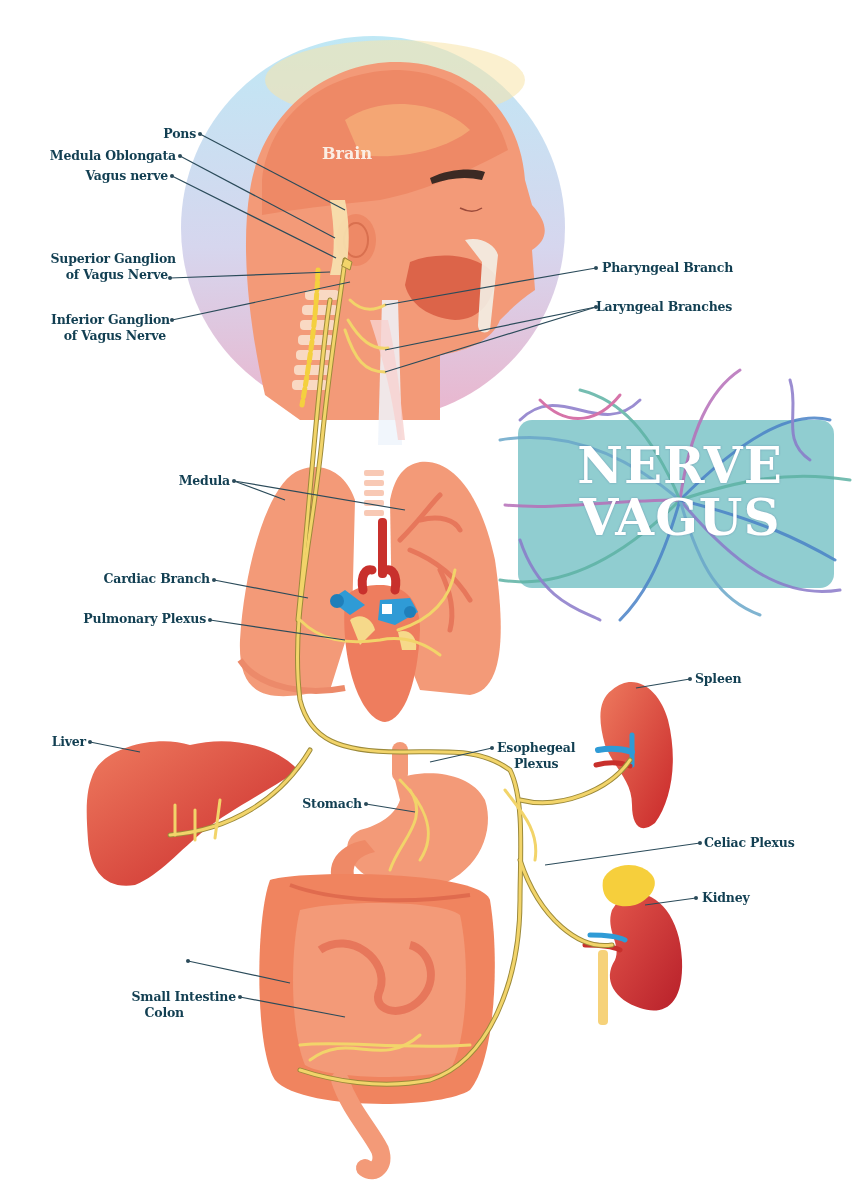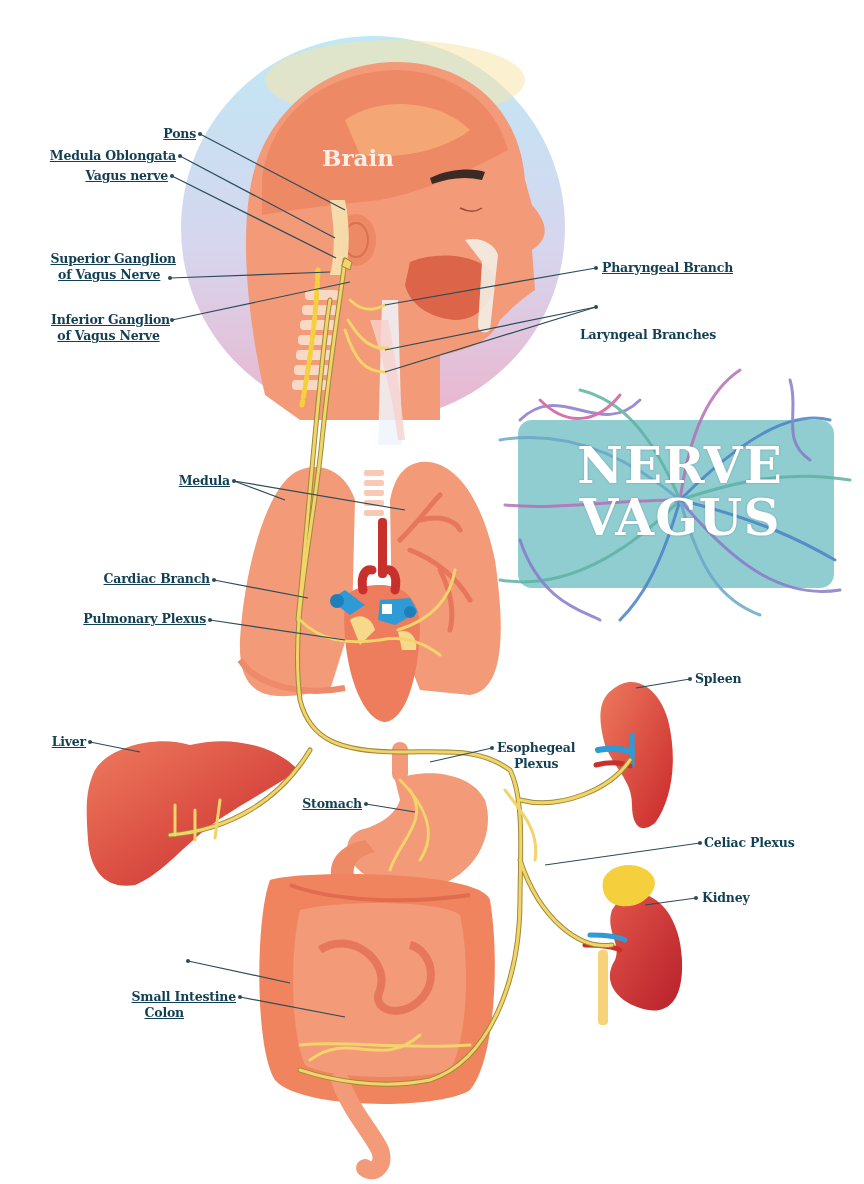--- a/index.html
+++ b/index.html
@@ -1,23 +1,23 @@
 <!DOCTYPE html>
 <html><head>
 <meta charset="utf-8">
 <style>
   html, body { margin: 0; padding: 0; background: #ffffff; }
   body { width: 864px; height: 1184px; position: relative; overflow: hidden;
          font-family: "DejaVu Serif", "Liberation Serif", serif; }
   #art { position: absolute; left: 0; top: 0; width: 864px; height: 1184px; }
   .label { position: absolute; font-weight: bold; font-size: 12.5px; color: #123f52;
            line-height: 16px; white-space: nowrap; letter-spacing: -0.2px; }
-  .label.right { text-align: center; text-decoration: underline; }
+  .label.right { text-align: right; }
   .label.left { text-align: left; }
-  .brain-title { position: absolute; left: 322px; top: 144px; font-weight: bold; font-size: 23px;
+  .brain-title { position: absolute; left: 322px; top: 144px; font-weight: bold; font-size: 16px;
                  color: #fbeee4; font-family: "DejaVu Serif", serif; }
   .title-block { position: absolute; left: 520px; top: 440px; width: 320px; text-align: center;
                  color: #ffffff; font-weight: bold; font-size: 50px; line-height: 52px;
                  font-family: "DejaVu Serif", serif; letter-spacing: 1px;
                  text-shadow: 0 0 2px rgba(40,60,120,0.35); }
   .title-block div { display: block; }
 </style>
 </head>
 <body>
 
@@ -254,21 +254,21 @@
   <div style="margin-right:4px;">of Vagus Nerve</div>
 </div>
 <div class="label right" style="right:634px; top:473px;">Medula</div>
 <div class="label right" style="right:654px; top:571px;">Cardiac Branch</div>
 <div class="label right" style="right:658px; top:611px;">Pulmonary Plexus</div>
 <div class="label right" style="right:778px; top:734px;">Liver</div>
 <div class="label right" style="right:502px; top:796px;">Stomach</div>
 <div class="label right" style="right:680px; top:1005px;">Colon</div>
 <div class="label right" style="right:628px; top:989px;">Small Intestine</div>
 
-<div class="label left" style="left:602px; top:260px;text-decoration:underline;">Pharyngeal Branch</div>
-<div class="label left" style="left:580px; top:299px;margin-top:28px;">Laryngeal Branches</div>
+<div class="label left" style="left:602px; top:260px;">Pharyngeal Branch</div>
+<div class="label left" style="left:596px; top:299px;">Laryngeal Branches</div>
 <div class="label left" style="left:695px; top:671px;">Spleen</div>
 <div class="label left" style="left:497px; top:740px; text-align:center;">
   <div>Esophegeal</div>
   <div>Plexus</div>
 </div>
 <div class="label left" style="left:704px; top:835px;text-align:center;">Celiac Plexus</div>
 <div class="label left" style="left:702px; top:890px;">Kidney</div>
 
 </body></html>

